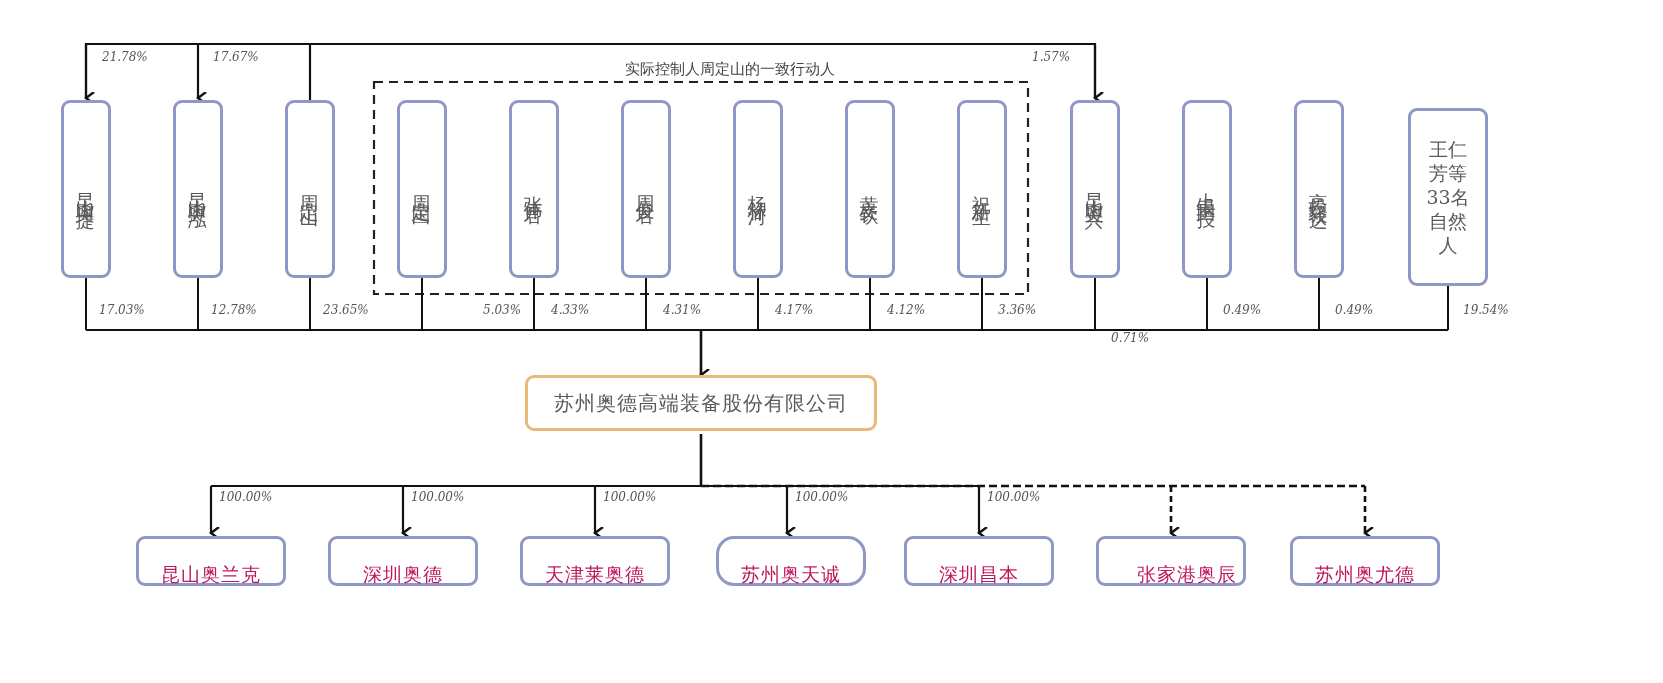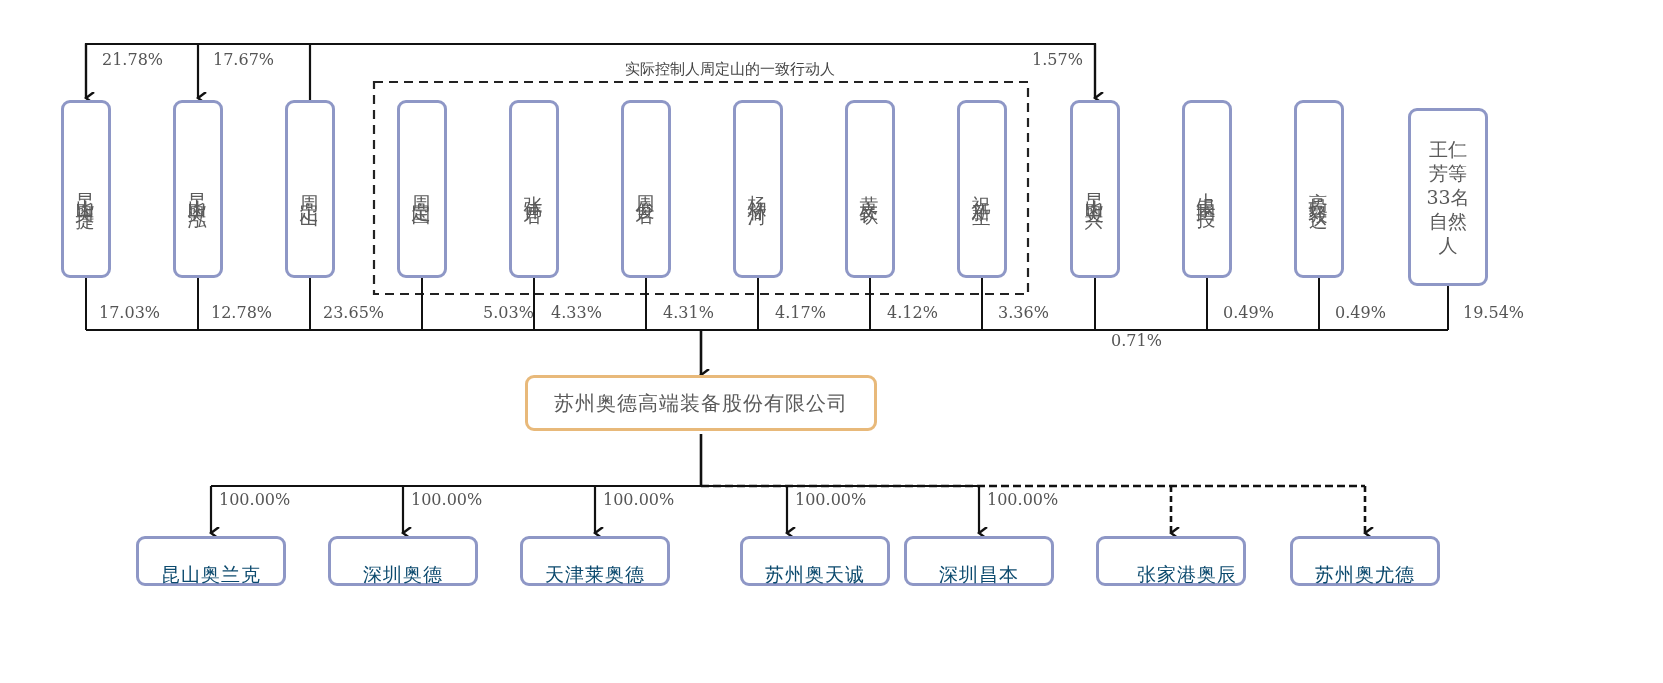--- a/index.html
+++ b/index.html
@@ -10,22 +10,22 @@
           border:3px solid #8e97c6; border-radius:9px;
           display:flex; align-items:center; justify-content:center; }
   .vnode { width:50px; height:178px; top:100px; }
   .vnode .label { writing-mode:vertical-rl; text-orientation:upright;
                   font-size:19px; letter-spacing:6px; color:#5a5a5a; }
   .wide { width:80px; height:178px; top:100px; left:1408px;margin-top:8px; }
   .wide .label { font-size:19px; line-height:24px; text-align:center; color:#5a5a5a; width:56px; }
   .company { left:525px; top:375px; width:352px; height:56px; border-color:#e8b97a; border-width:3px; }
   .company .label { font-size:20px; color:#5a5a5a; letter-spacing:1px; }
   .sub { top:536px; width:150px; height:50px; }
-  .sub .label { font-size:19px; color:#0c4a6e; letter-spacing:1px;margin-top:28px; }
-  .pct { position:absolute; font-size:16px; color:#555; white-space:nowrap; }
+  .sub .label { font-size:19px; color:#be185d; letter-spacing:1px;margin-top:28px; }
+  .pct { position:absolute; font-size:12px; color:#555; white-space:nowrap;font-style:italic; }
   .group-label { position:absolute; left:555px; top:60px; width:350px; text-align:center;
                  font-family:"DejaVu Sans","Liberation Sans",sans-serif; font-size:15px; color:#444; }
   svg { position:absolute; left:0; top:0; }
 </style>
 </head>
 <body>
 
 <div id="diagram">
 
   <svg width="1663" height="683">
@@ -151,21 +151,21 @@
 
   <div class="node sub" style="left:136px;">
       <span class="label">昆山奥兰克</span>
     </div>
   <div class="node sub" style="left:328px;">
       <span class="label">深圳奥德</span>
     </div>
   <div class="node sub" style="left:520px;">
       <span class="label">天津莱奥德</span>
     </div>
-  <div class="node sub" style="left:740px;">
+  <div class="node sub" style="left:716px;border-radius:18px;">
       <span class="label">苏州奥天诚</span>
     </div>
   <div class="node sub" style="left:904px;">
       <span class="label">深圳昌本</span>
     </div>
   <div class="node sub" style="left:1096px;padding-left:32px;">
       <span class="label">张家港奥辰</span>
     </div>
   <div class="node sub" style="left:1290px;">
       <span class="label">苏州奥尤德</span>

